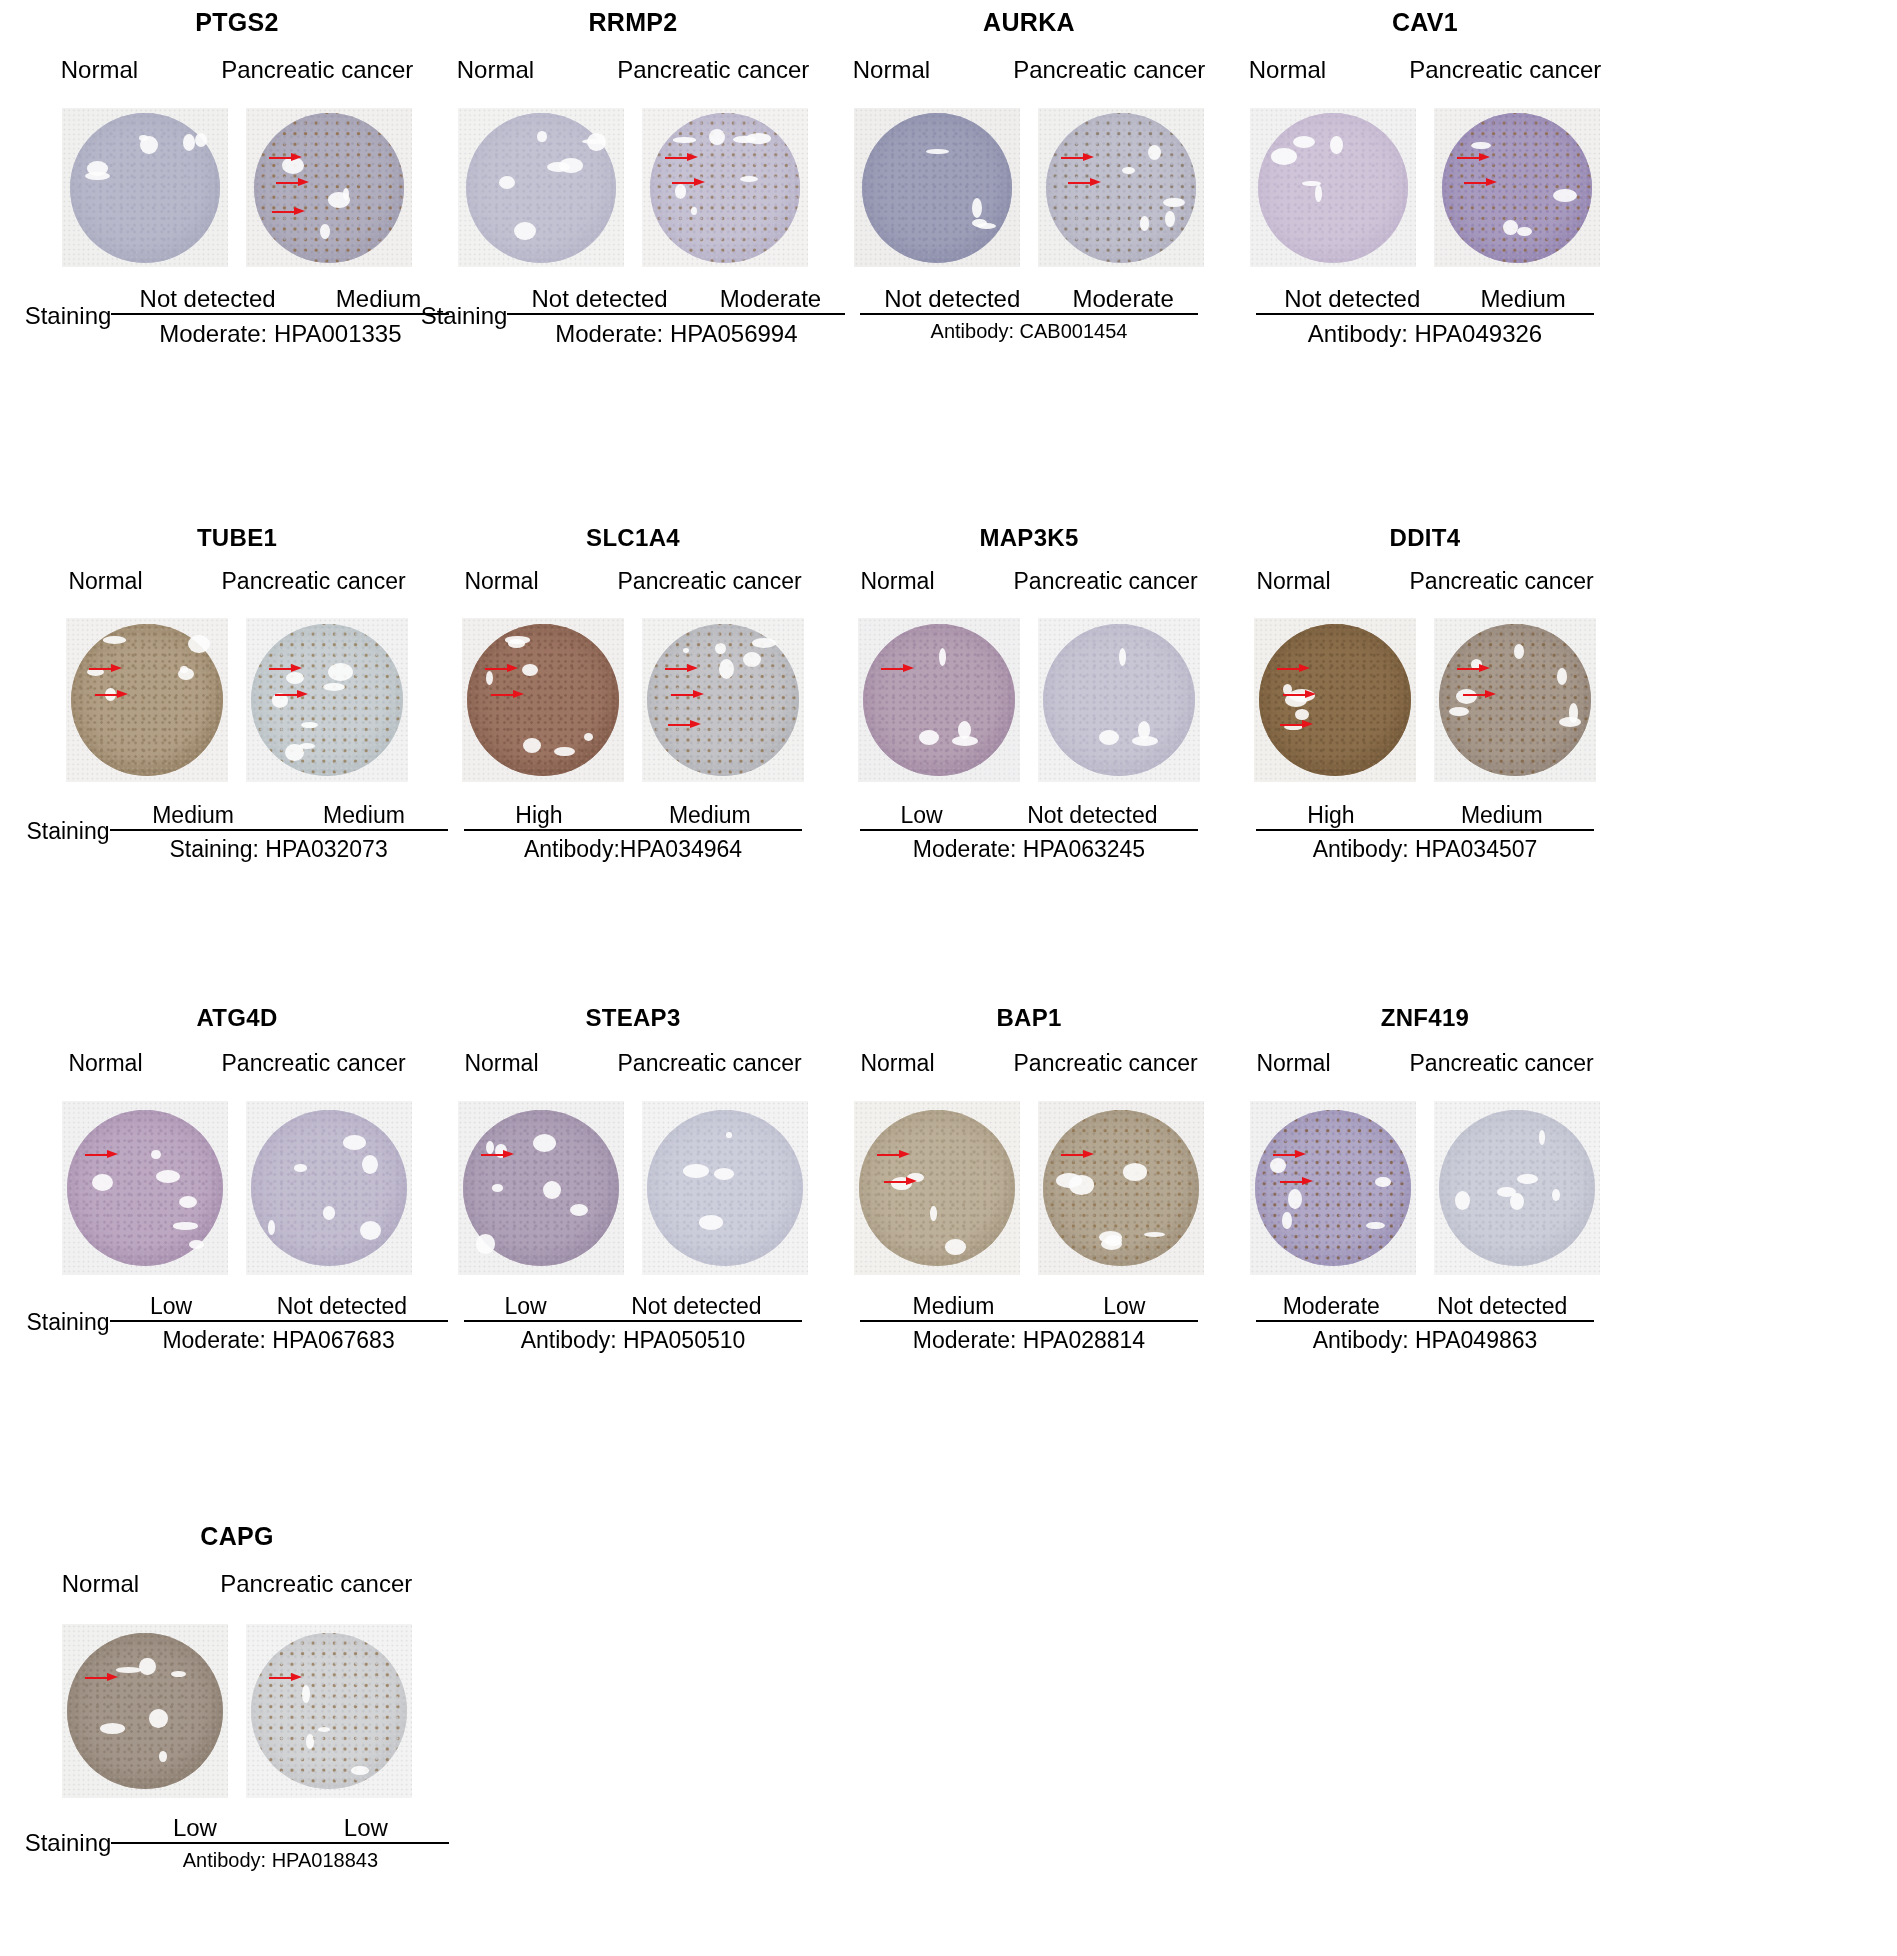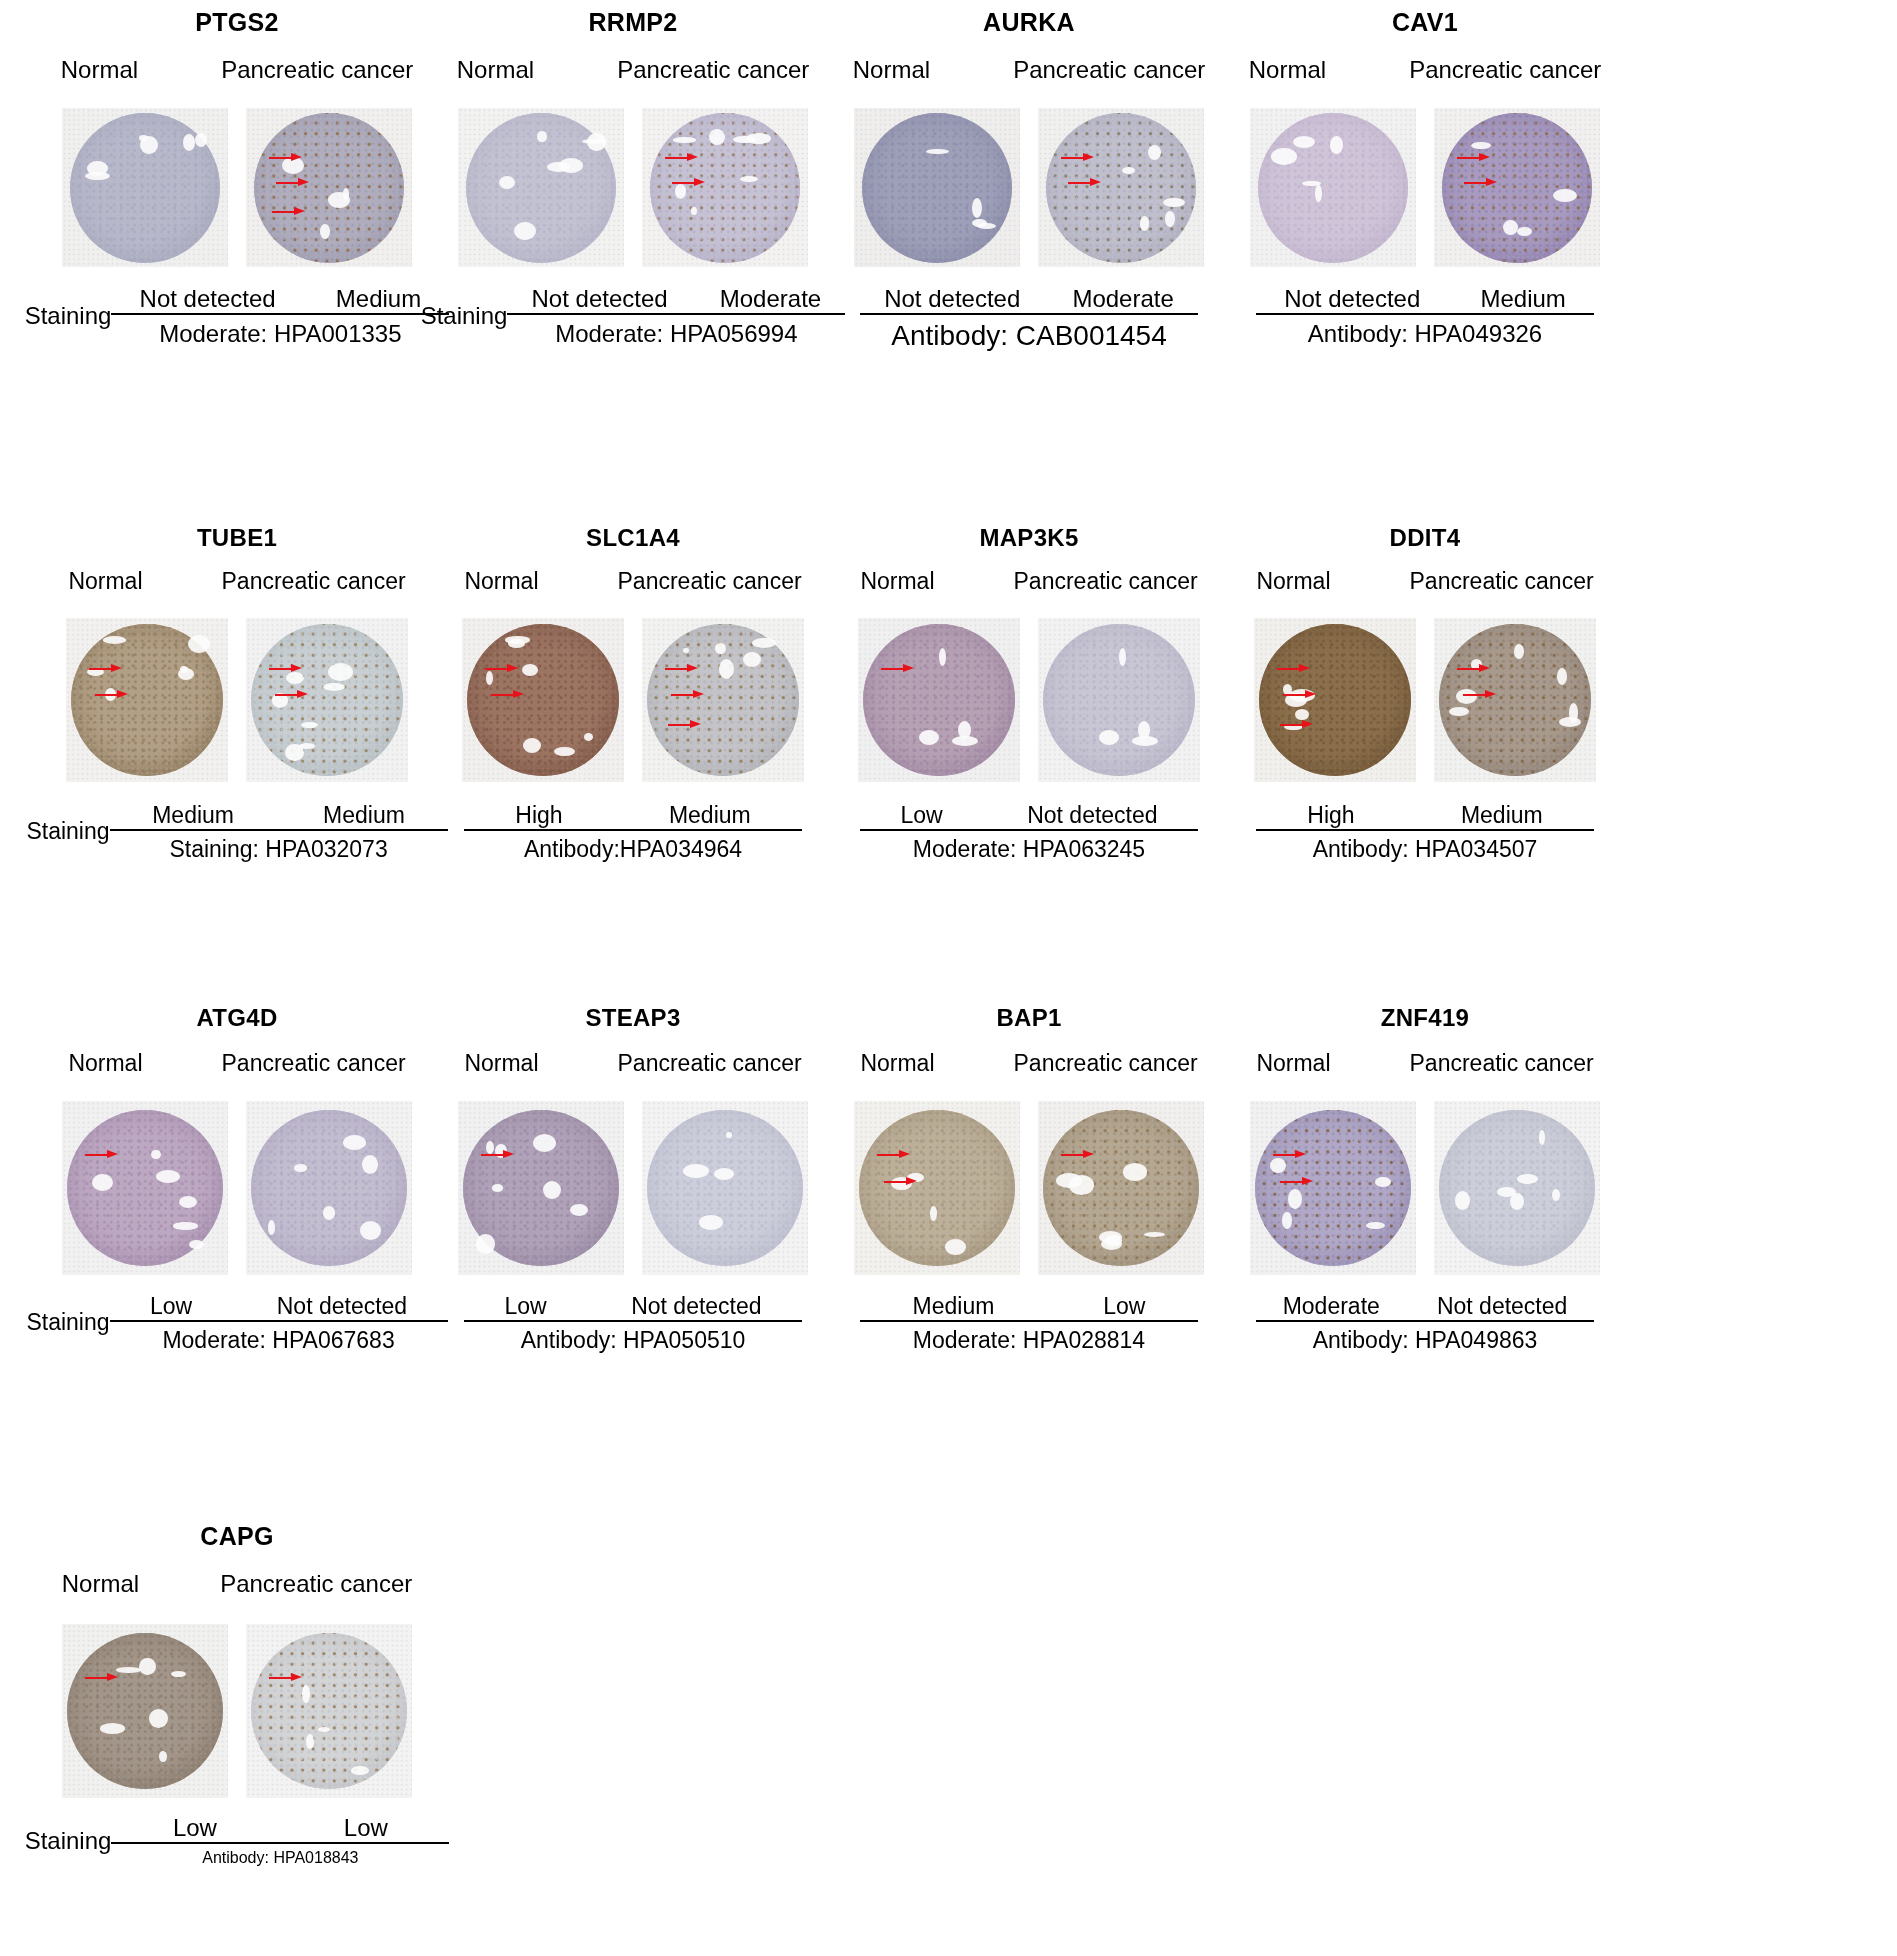--- a/index.html
+++ b/index.html
@@ -255,21 +255,21 @@
         <div class="arrow" style="left: 30px; top: 70px;"></div>
       </div>
     </div>
     <div class="footer" style="position: absolute; left: 792px; top: 286px; width: 474px;">
       <div class="stain-block" style="width: 338px; min-width: 319px;">
         <div class="stain-values" style="font-size: 24px;">
           <span>Not detected</span>
           <span>Moderate</span>
         </div>
         <div class="rule"></div>
-        <div class="antibody" style="font-size: 28px;">Antibody: CAB001454</div>
+        <div class="antibody" style="font-size: 20px;">Antibody: CAB001454</div>
       </div>
     </div>
     <div class="gene-title" style="position: absolute; left: 1188px; top: 9.7px; width: 474px; font-size: 25px;">CAV1</div>
     <div class="cond-row" style="position: absolute; left: 1188px; top: 58px; width: 474px; gap: 83px;">
       <div class="cond-label" style="font-size: 24px;">Normal</div>
       <div class="cond-label" style="font-size: 24px;">Pancreatic cancer</div>
     </div>
     <div class="cores" style="position: absolute; left: 1188px; top: 108px; width: 474px; gap: 17.4px;">
       <div class="core" style="width: 166px; height: 159px; background: rgb(242, 241, 241);">
         <div class="speck"></div>
@@ -683,17 +683,17 @@
       </div>
     </div>
     <div class="footer" style="position: absolute; left: 0px; top: 1815px; width: 474px;">
       <div class="staining-word" style="font-size: 24px;">Staining</div>
       <div class="stain-block" style="width: 338px; min-width: 319px;">
         <div class="stain-values" style="font-size: 24px;">
           <span>Low</span>
           <span>Low</span>
         </div>
         <div class="rule"></div>
-        <div class="antibody" style="font-size: 16px;">Antibody: HPA018843</div>
+        <div class="antibody" style="font-size: 20px;">Antibody: HPA018843</div>
       </div>
     </div>
   </div>
 
 
 </body></html>

